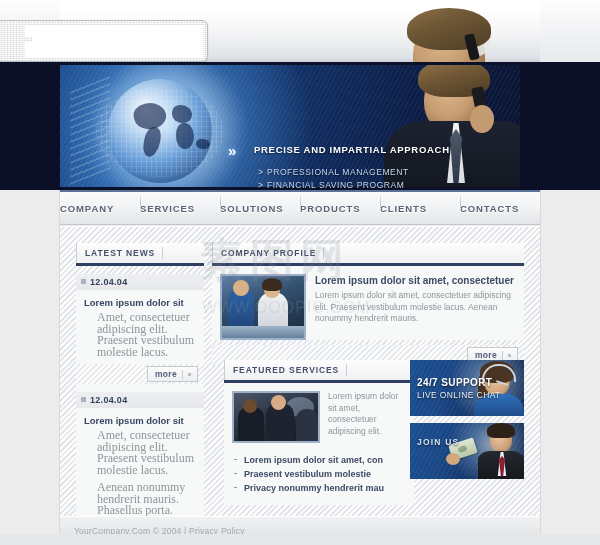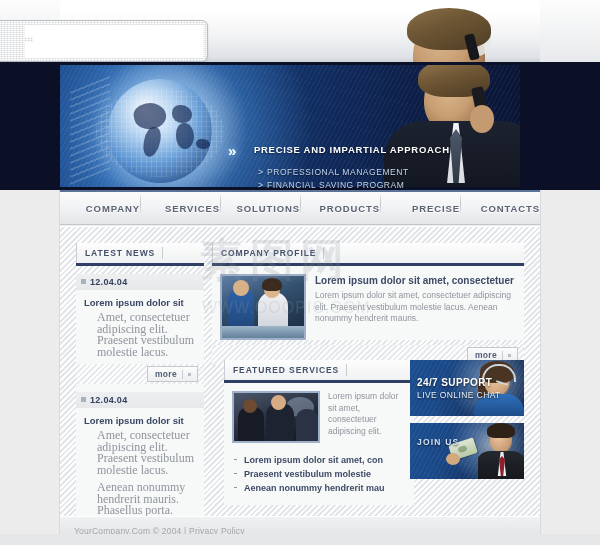--- a/index.html
+++ b/index.html
@@ -187,21 +187,21 @@
     position:absolute;left:60px;top:190px;width:480px;height:36px;
   }
   .nav-top-line{position:absolute;left:0;top:0;width:480px;height:2px;background:#5c7296;}
   .nav{
     position:absolute;left:0;top:2px;width:480px;height:32px;
     background:linear-gradient(#fbfbfc 0%,#f2f3f4 48%,#e3e5e8 100%);
     border-bottom:1px solid #c3c7cd;
     display:flex;align-items:center;
   }
   .nav a{
-    flex:1;text-align:right;text-decoration:none;
+    flex:1;text-align:left;text-decoration:none;
     color:#5a6273;font-size:9.5px;font-weight:bold;letter-spacing:.9px;
     position:relative;
     text-shadow:0 1px 0 #ffffff;
   }
   .nav a + a::before{
     content:"";position:absolute;left:0;top:-8px;width:1px;height:18px;
     background:linear-gradient(#e6e7e9,#bfc3c9,#e6e7e9);
   }
 
   
@@ -456,21 +456,21 @@
       </ul>
     </div>
 
     <div class="nav-wrap">
       <div class="nav-top-line"></div>
       <div class="nav">
         <a href="#">COMPANY</a>
         <a href="#">SERVICES</a>
         <a href="#">SOLUTIONS</a>
         <a href="#">PRODUCTS</a>
-        <a href="#">PRECISE</a>
+        <a href="#">CLIENTS</a>
         <a href="#">CONTACTS</a>
       </div>
     </div>
 
     <div class="content">
       <div class="content-inner">
 
         <div class="watermark">
           <div class="cn">素图网</div>
           <div class="url">WWW.OOOPIC.COM</div>
@@ -557,21 +557,21 @@
                 <div class="q1h"></div>
                 <div class="q2"></div>
                 <div class="q2h"></div>
                 <div class="q3"></div>
               </div>
               <p class="feat-p">Lorem ipsum dolor sit amet, consectetuer adipiscing elit.</p>
             </div>
             <ul class="feat-list">
               <li>Lorem ipsum dolor sit amet, con</li>
               <li>Praesent vestibulum molestie</li>
-              <li>Aenean nonummy hendrerit mau</li>
+              <li>Privacy nonummy hendrerit mau</li>
             </ul>
           </div>
         </div>
 
         <div class="promo p-support">
           <div class="bg"></div>
           <div class="bstripes"></div>
           <div class="agent">
             <div class="ahair2"></div>
             <div class="ahead"></div>

